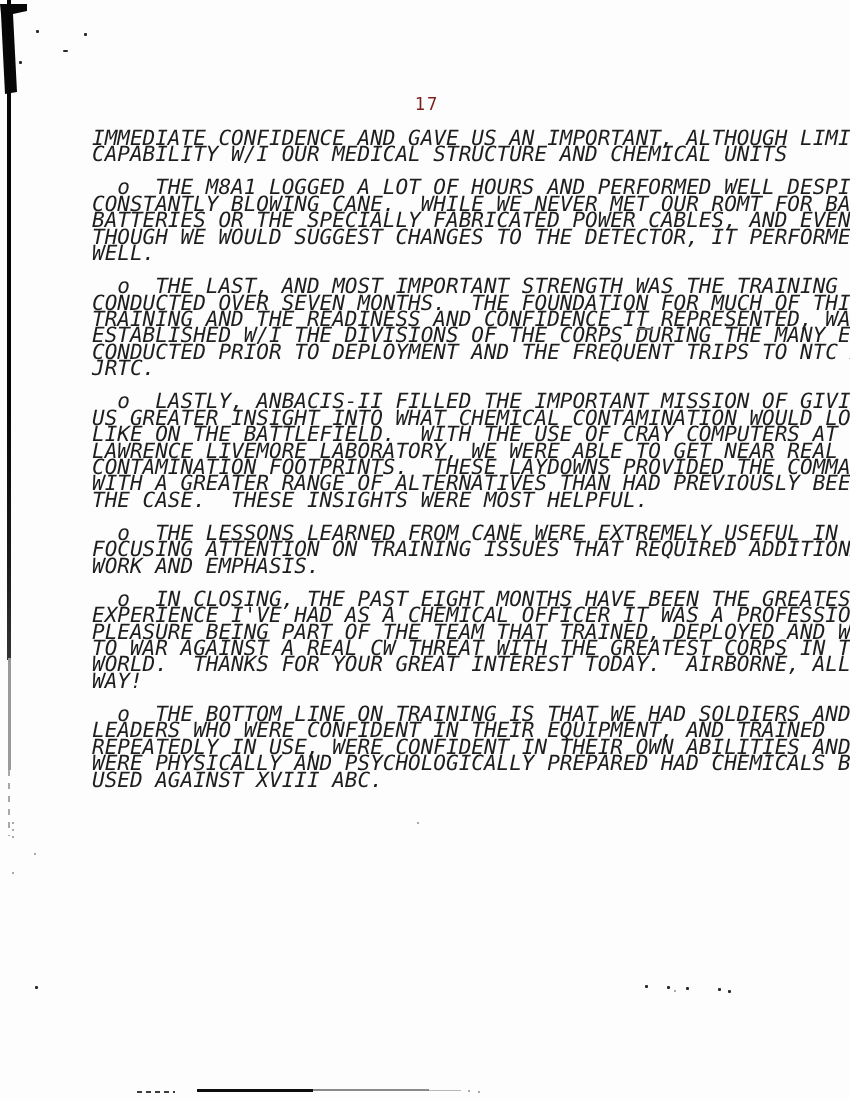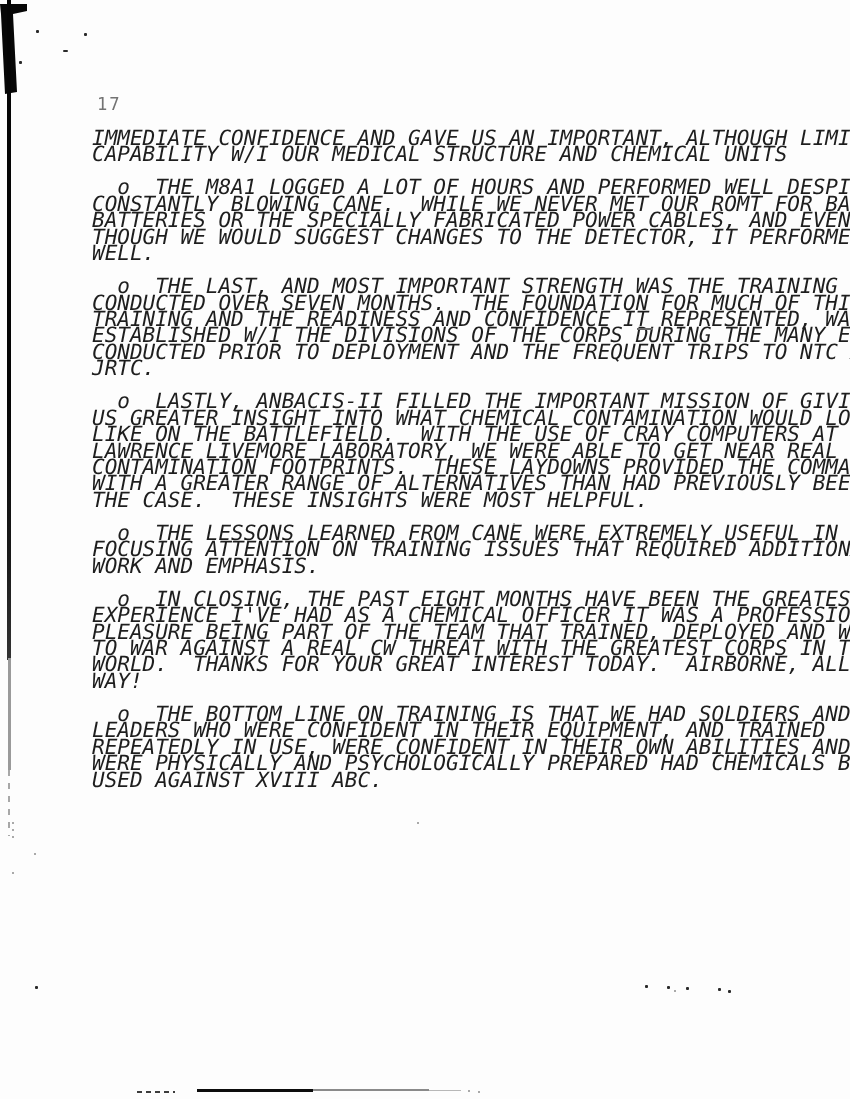--- a/index.html
+++ b/index.html
@@ -9,22 +9,23 @@
     position: relative;
     overflow: hidden;
     font-family: "DejaVu Sans Mono", monospace;
   }
   .page {
     position: absolute; inset: 0;
   }
   .page-number {
     position: absolute;
     left: 97px; top: 94px; width: 660px;
+    text-align: center;
     font-size: 17.15px;
-    color: #737373;
+    color: #7f1d1d;
     letter-spacing: 2px;
   }
   .body-text {
     position: absolute;
     left: 92px; top: 130px;
     font-size: 21px;
     line-height: 16.45px;
     color: #1e1e1e;
     text-rendering: geometricPrecision;
     font-style: italic;

